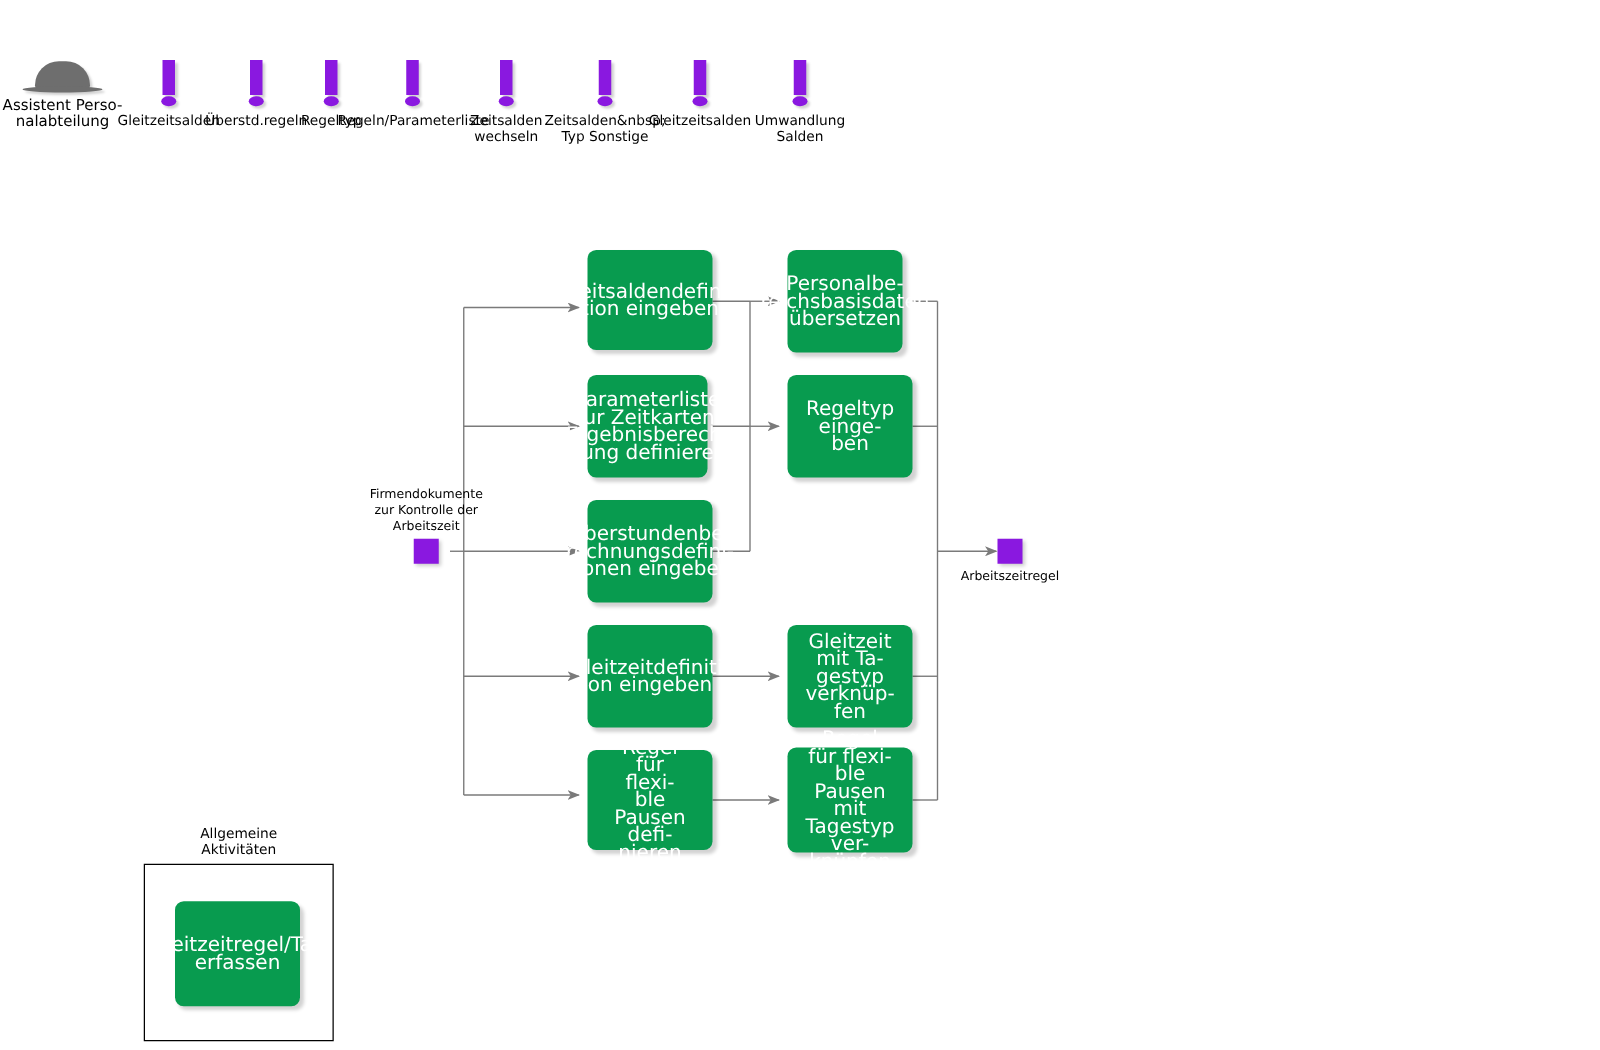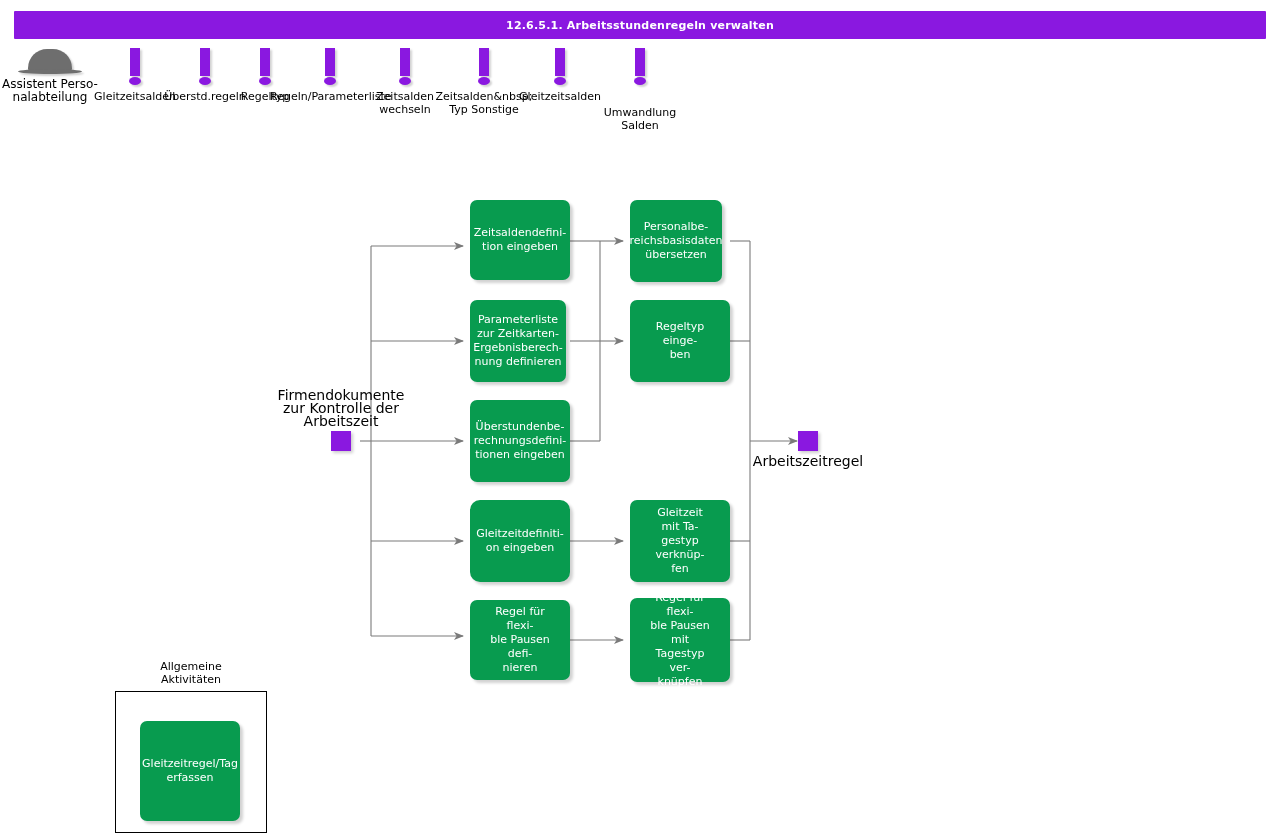--- a/index.html
+++ b/index.html
@@ -54,52 +54,49 @@
     line-height:13px;white-space:pre-line;
   }
 
   
   .datanode{position:absolute;}
   .datanode .sq{
     position:absolute;left:0;top:0;width:20px;height:20px;background:#8A18E0;
     box-shadow:2px 2px 3px rgba(0,0,0,.20);
   }
   .datanode .dlabel{
-    position:absolute;text-align:center;font-size:14px;color:#000;line-height:13px;
+    position:absolute;text-align:center;font-size:10px;color:#000;line-height:13px;
     white-space:pre-line;
   }
 
   
   .abox{
     position:absolute;background:#089B4F;border-radius:7px;
     box-shadow:3px 3px 3px rgba(0,0,0,.18);
     display:flex;align-items:center;justify-content:center;
-    color:#ffffff;font-size:11px;line-height:14px;text-align:center;
+    color:#ffffff;font-size:16px;line-height:14px;text-align:center;
     padding:0 20px;box-sizing:border-box;
   }
 
   
   .genframe{
     position:absolute;border:1px solid #000;background:#fff;
   }
   .genlabel{
     position:absolute;text-align:center;font-size:11px;color:#000;line-height:13px;
     white-space:pre-line;
   }
 
   svg.edges{position:absolute;left:0;top:0;width:1280px;height:840px;pointer-events:none;}
 </style>
 </head>
 <body>
 
 <div id="root">
 
-  <div class="titlebar">
-    <div class="ttl">12.6.5.1. Arbeitsstundenregeln verwalten</div>
-  </div>
 
   <div class="actor">
     <div class="hat"></div>
     <div class="brim"></div>
     <div class="alabel" style="white-space: pre-line;">Assistent Perso-
 nalabteilung</div>
   </div>
 
   <div id="iface-host">
       <div class="iface" style="left: 135px;">
@@ -135,21 +132,21 @@
 Typ Sonstige</div>
       </div>
       <div class="iface" style="left: 560px;">
         <div class="bar"></div>
         <div class="dot"></div>
         <div class="ilabel" style="left: -60px; width: 120px; white-space: pre-line;">Gleitzeitsalden</div>
       </div>
       <div class="iface" style="left: 640px;">
         <div class="bar"></div>
         <div class="dot"></div>
-        <div class="ilabel" style="left: -60px; width: 120px; white-space: pre-line; margin-top: 16px;">Umwandlung
+        <div class="ilabel" style="left: -60px; width: 120px; white-space: pre-line;">Umwandlung
 Salden</div>
       </div>
     </div>
 
   <svg class="edges" viewBox="0 0 1280 840">
     <defs>
       <marker id="ah" markerWidth="10" markerHeight="8" refX="9" refY="4" orient="auto" markerUnits="userSpaceOnUse">
         <path d="M0,0 L10,4 L0,8 L2.6,4 z" fill="#7A7A7A"></path>
       </marker>
     </defs>
@@ -201,21 +198,21 @@
   <div id="abox-host">
       <div class="abox" style="left: 470px; top: 200px; width: 100px; height: 80px; white-space: pre-line;">Zeitsaldendefini-
 tion eingeben</div>
       <div class="abox" style="left: 470px; top: 300px; width: 96px; height: 82px; white-space: pre-line;">Parameterliste
 zur Zeitkarten-
 Ergebnisberech-
 nung definieren</div>
       <div class="abox" style="left: 470px; top: 400px; width: 100px; height: 82px; white-space: pre-line;">Überstundenbe-
 rechnungsdefini-
 tionen eingeben</div>
-      <div class="abox" style="left: 470px; top: 500px; width: 100px; height: 82px; white-space: pre-line; border-radius: 10px;">Gleitzeitdefiniti-
+      <div class="abox" style="left: 470px; top: 500px; width: 100px; height: 82px; white-space: pre-line;">Gleitzeitdefiniti-
 on eingeben</div>
       <div class="abox" style="left: 470px; top: 600px; width: 100px; height: 80px; white-space: pre-line;">Regel für flexi-
 ble Pausen defi-
 nieren</div>
       <div class="abox" style="left: 630px; top: 200px; width: 92px; height: 82px; white-space: pre-line;">Personalbe-
 reichsbasisdaten
 übersetzen</div>
       <div class="abox" style="left: 630px; top: 300px; width: 100px; height: 82px; white-space: pre-line;">Regeltyp einge-
 ben</div>
       <div class="abox" style="left: 630px; top: 500px; width: 100px; height: 82px; white-space: pre-line;">Gleitzeit mit Ta-
@@ -223,16 +220,16 @@
 fen</div>
       <div class="abox" style="left: 630px; top: 598px; width: 100px; height: 84px; white-space: pre-line;">Regel für flexi-
 ble Pausen mit
 Tagestyp ver-
 knüpfen</div>
     </div>
 
   <div class="genlabel" style="left: 131px; top: 660px; width: 120px; white-space: pre-line;">Allgemeine
 Aktivitäten</div>
   <div class="genframe" style="left:115px;top:691px;width:150px;height:140px;"></div>
-  <div class="abox" style="left: 140px; top: 721px; width: 100px; height: 100px; white-space: pre-line;">Gleitzeitregel/Tag
+  <div class="abox" style="left: 140px; top: 721px; width: 100px; height: 84px; white-space: pre-line;">Gleitzeitregel/Tag
 erfassen</div>
 
 </div>
 
 </body></html>

